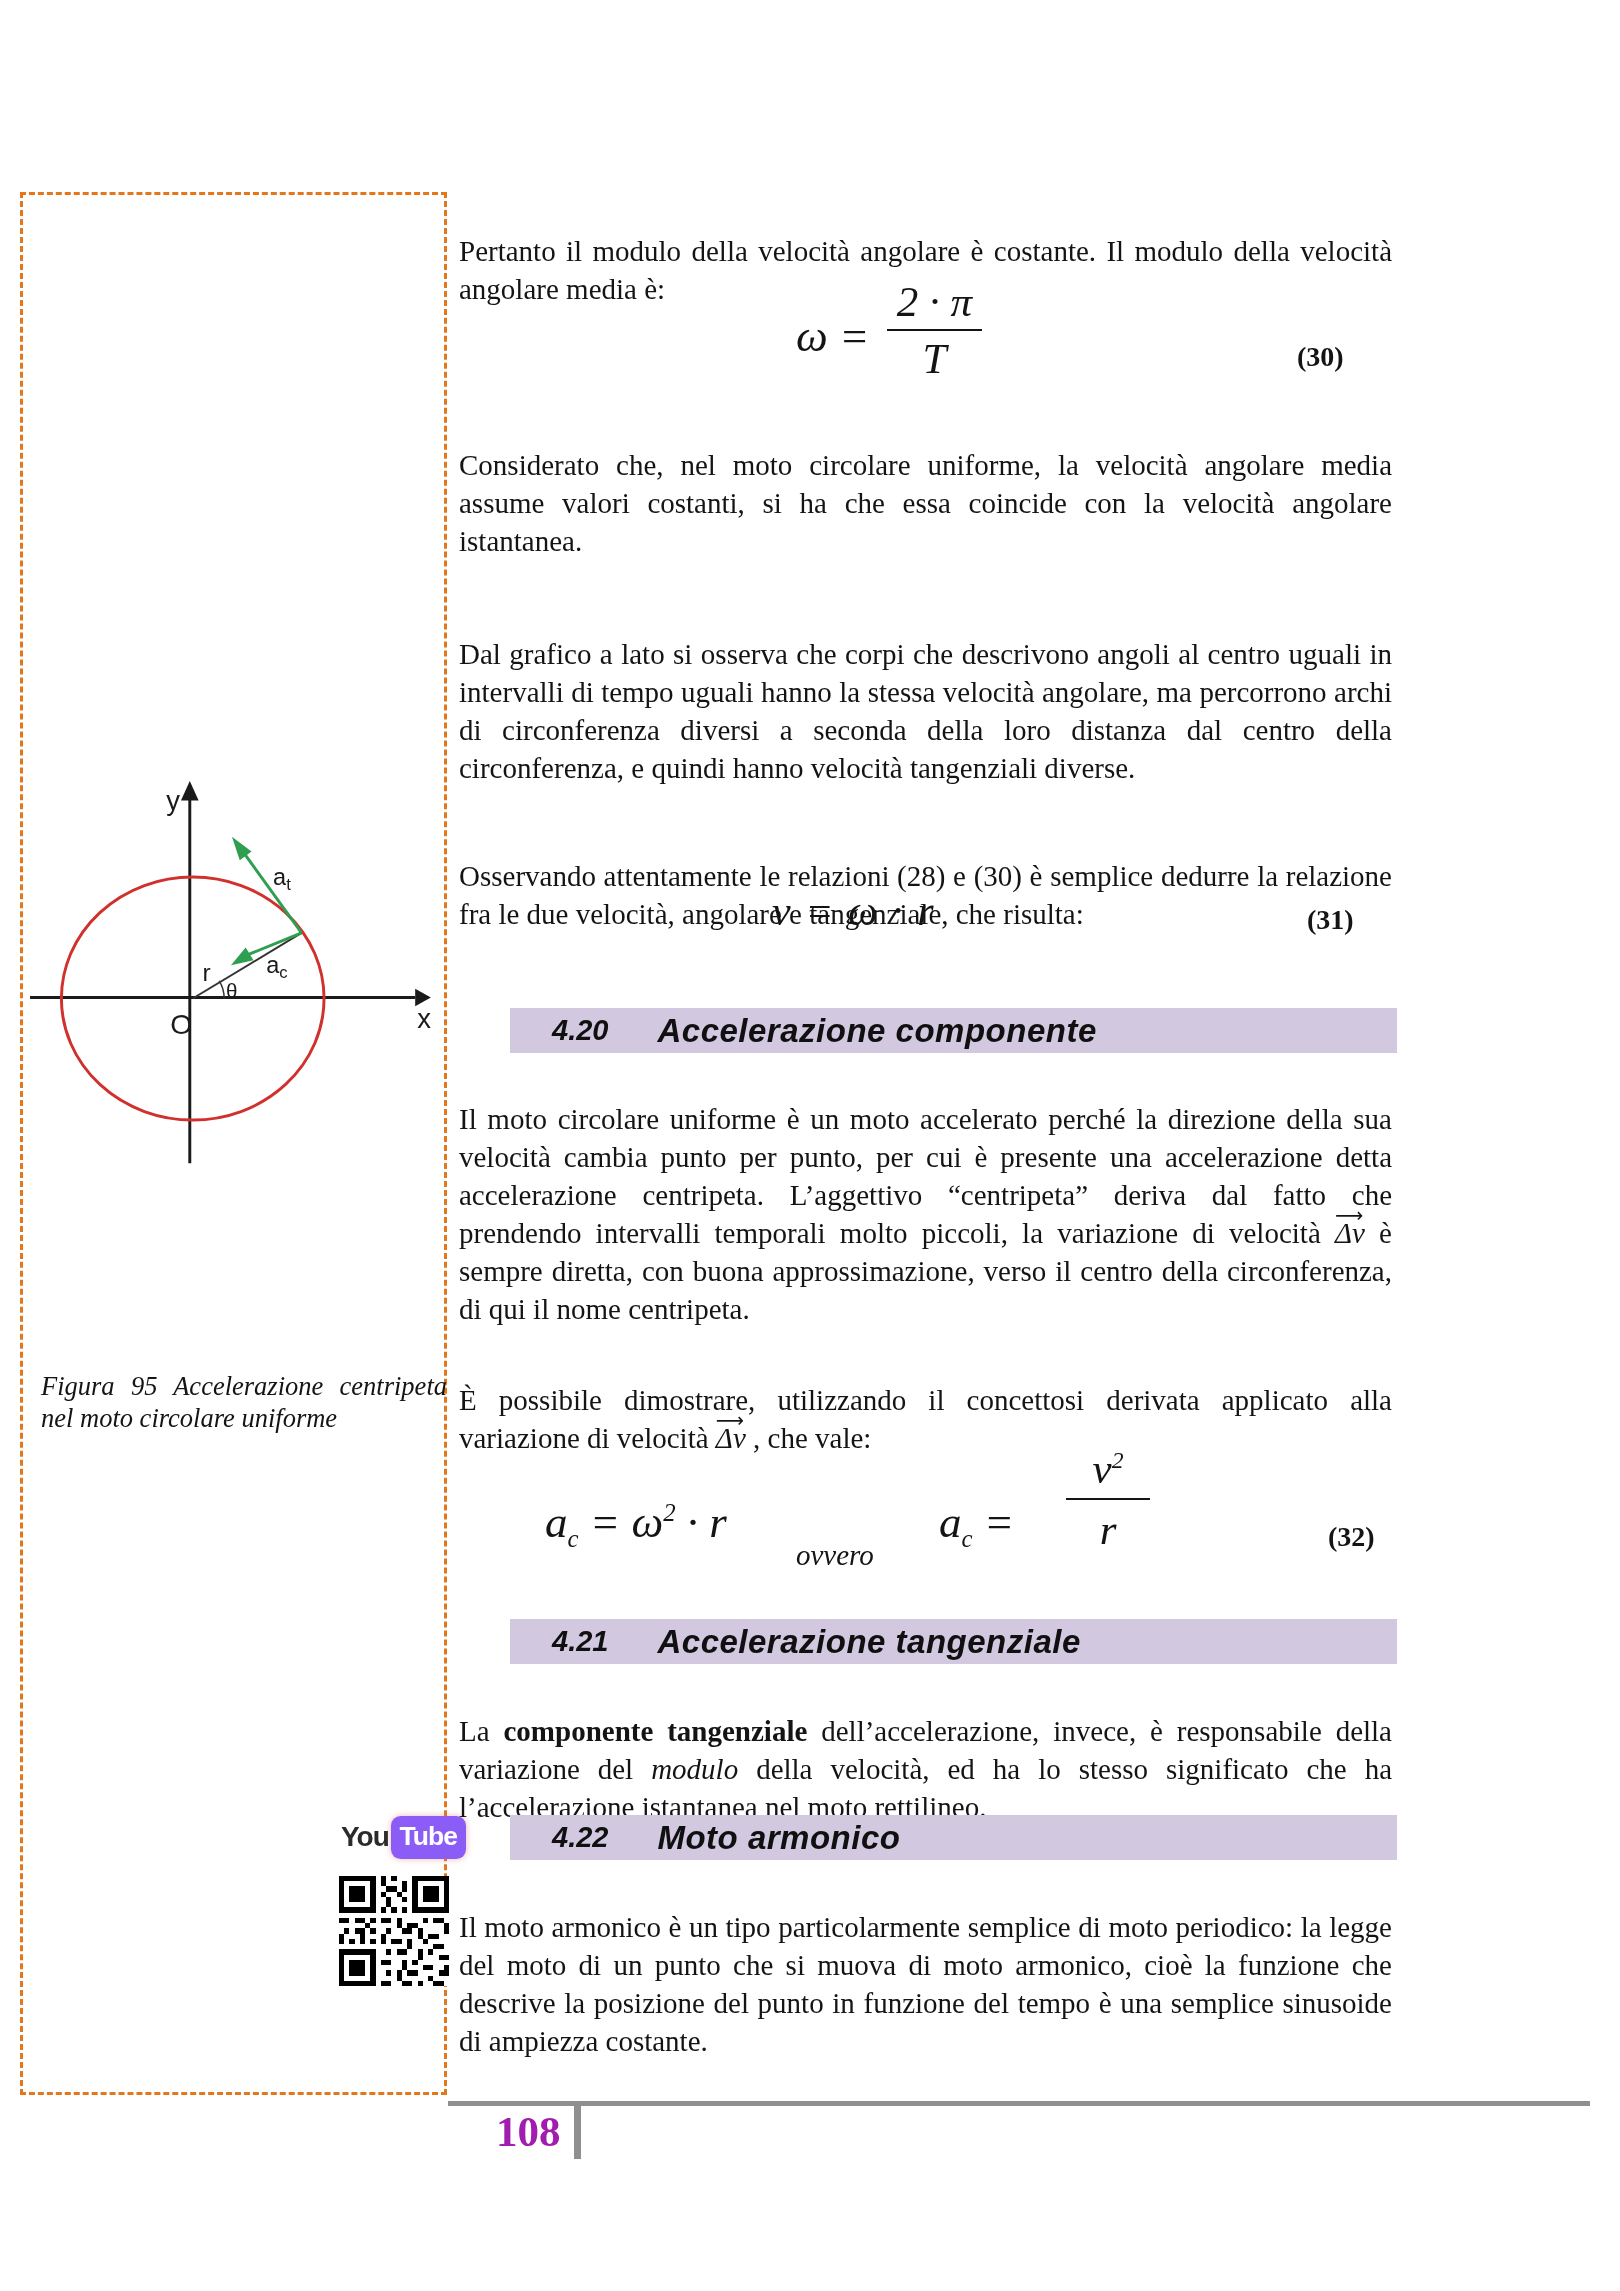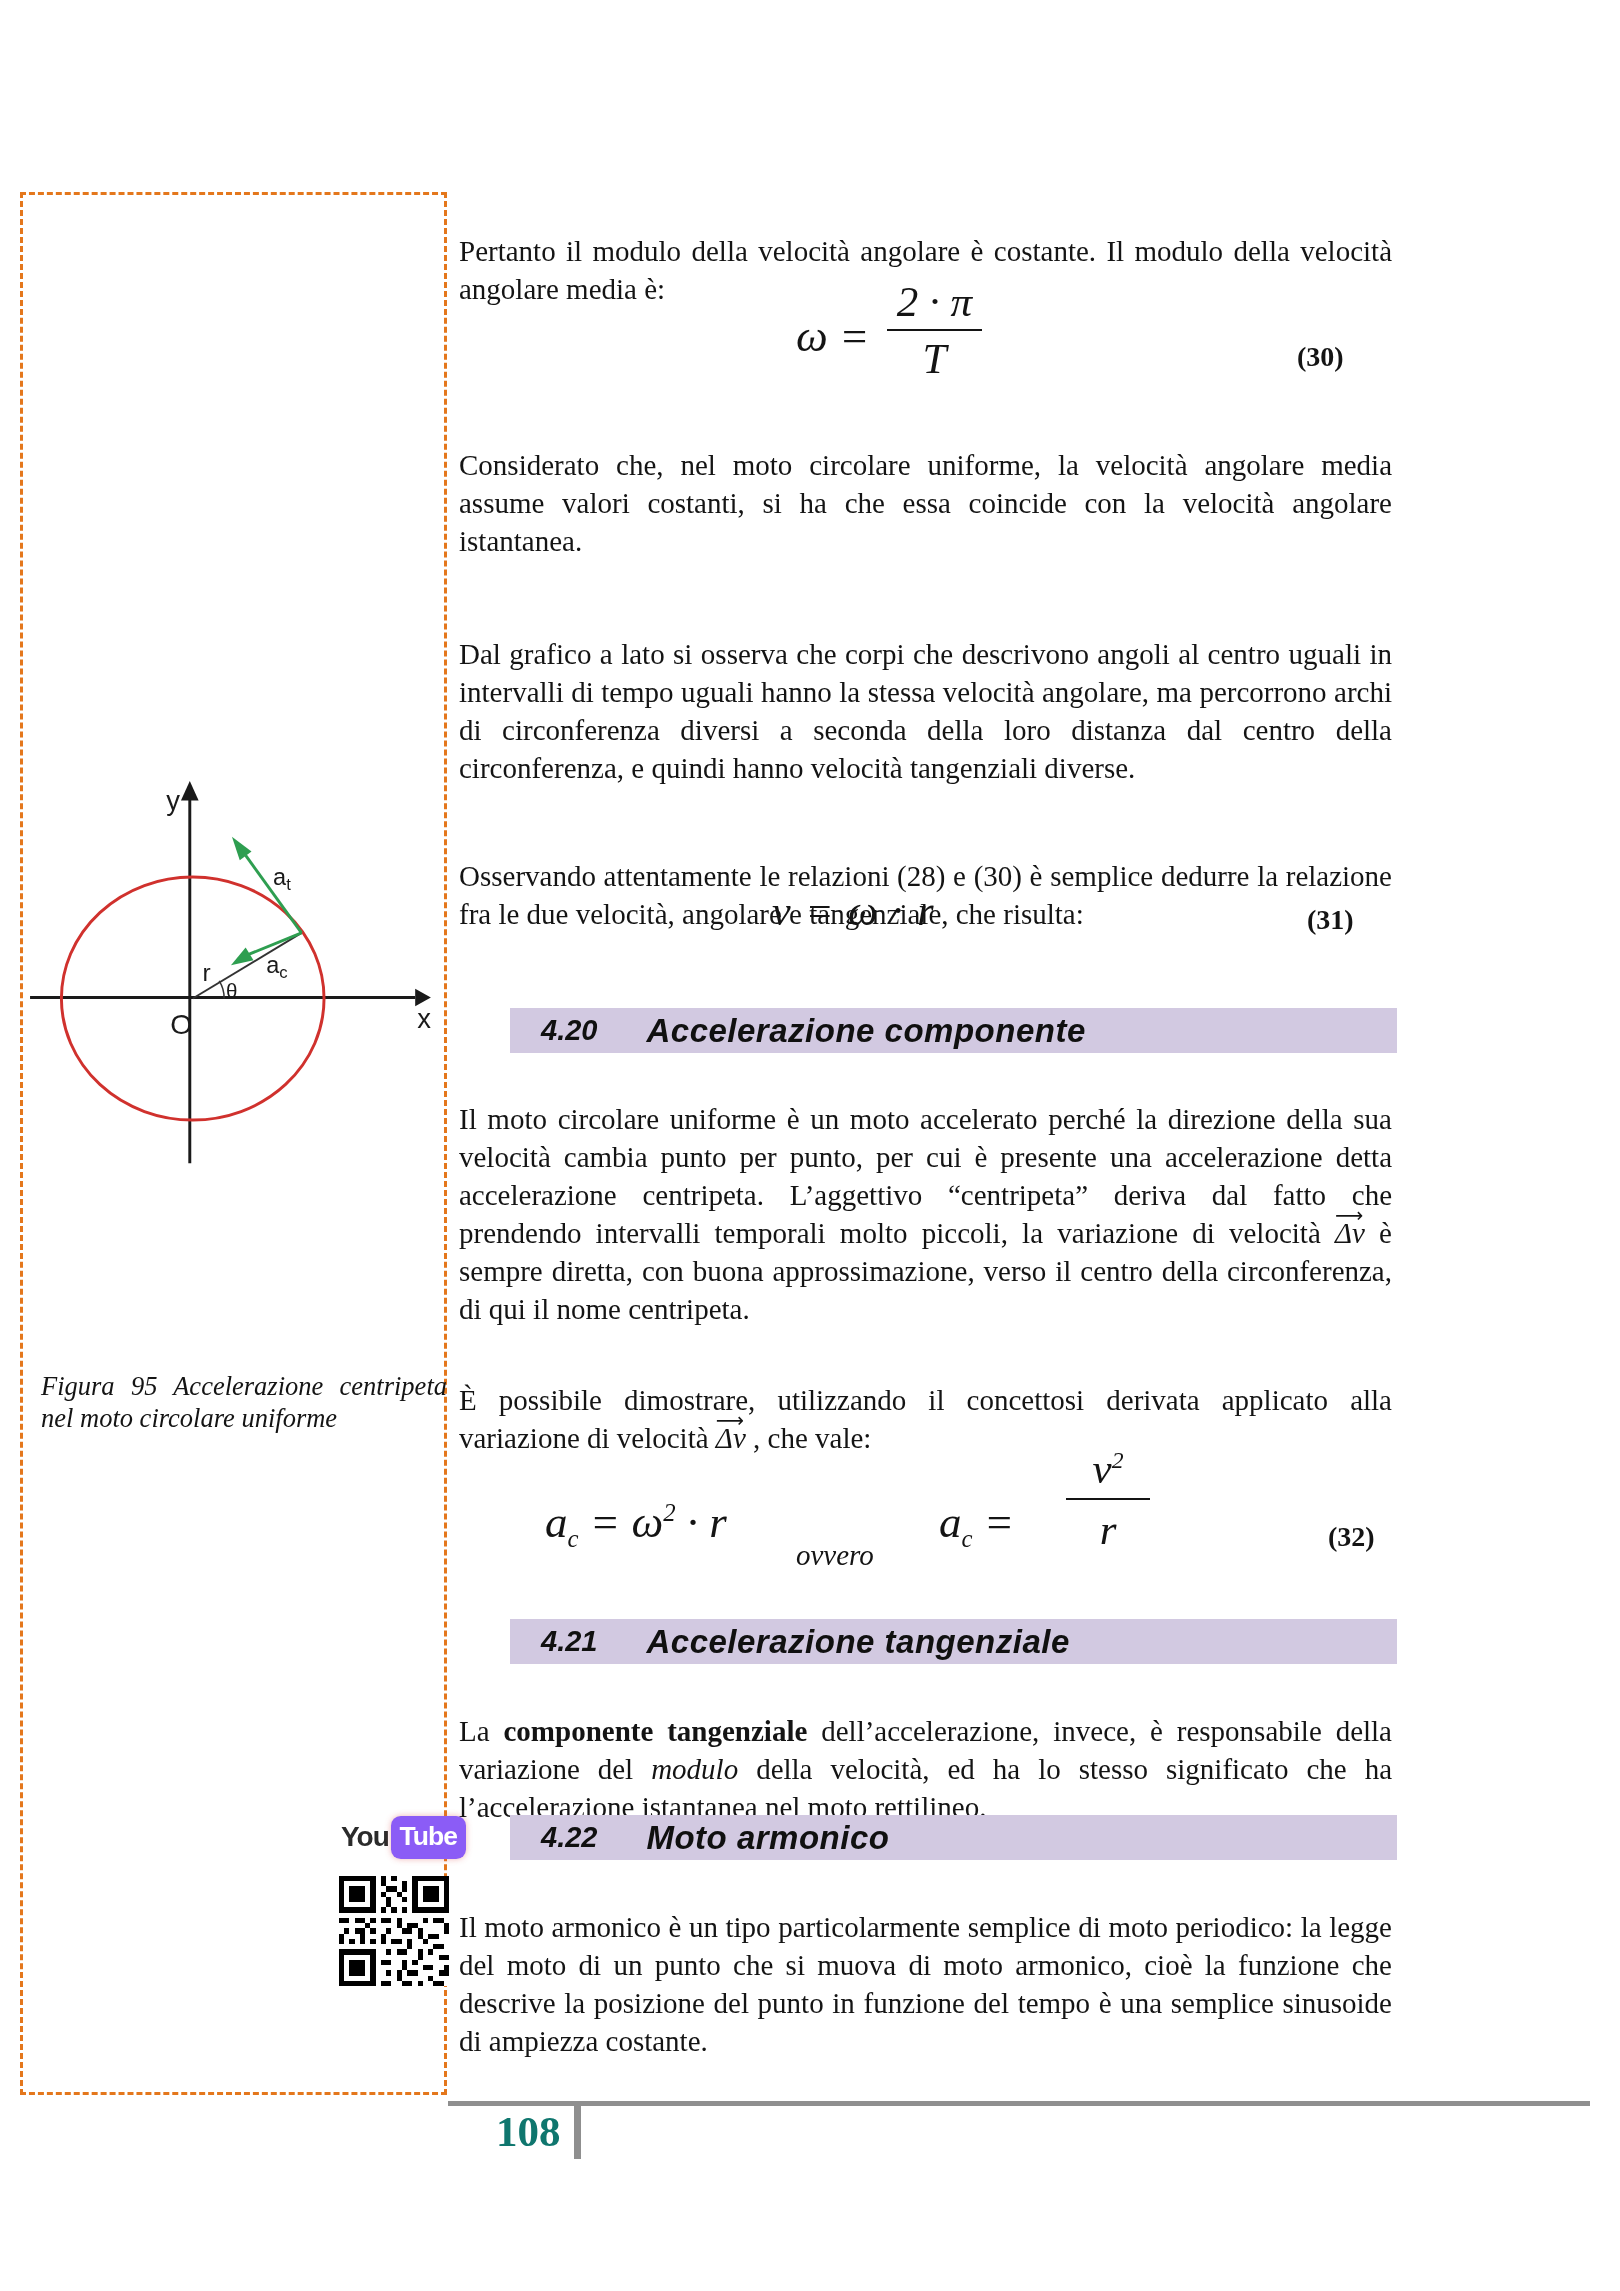--- a/index.html
+++ b/index.html
@@ -49,28 +49,28 @@
   .eq32-lhs2 { position:absolute; left:939px; top:1496px; font-size:45px; font-style:italic; }
   .frac32 { left:1066px; top:1433px; min-width:84px; }
   .frac32 .num, .frac32 .den { font-size:43px; font-style:italic; line-height:55px; padding:0 7.8px;text-align:center; }
   sub.small { font-size:0.55em; }
   sup.small { font-size:0.55em; }
 
   
   .band { position:absolute; left:510px; width:887px; height:45px; background:#d2c9e1;
           display:flex; align-items:center; font-family:"Liberation Sans", sans-serif;
           font-style:italic; font-weight:bold; color:#101010; }
-  .band-num { font-size:29px; margin-left:31px; }
+  .band-num { font-size:29px; margin-left:42px; }
   .band-title { font-size:33px; margin-left:49px; letter-spacing:0.5px; }
 
   
   .foot-rule { position:absolute; left:448px; top:2101px; width:1142px; height:4.9px; background:#8f8f8f; }
   .foot-bar  { position:absolute; left:574px; top:2103px; width:6.9px; height:56px; background:#8f8f8f; }
   .page-num  { position:absolute; left:496px; top:2107px; font-weight:bold; font-size:43px;
-               color:#0f766e; font-family:"Liberation Serif", serif; }
+               color:#a21caf; font-family:"Liberation Serif", serif; }
 </style>
 </head>
 <body>
 
 <div class="page">
 
   <div class="dashed-box"></div>
 
   <svg class="fig-svg" width="407" height="392" viewBox="0 0 415 400">
 

